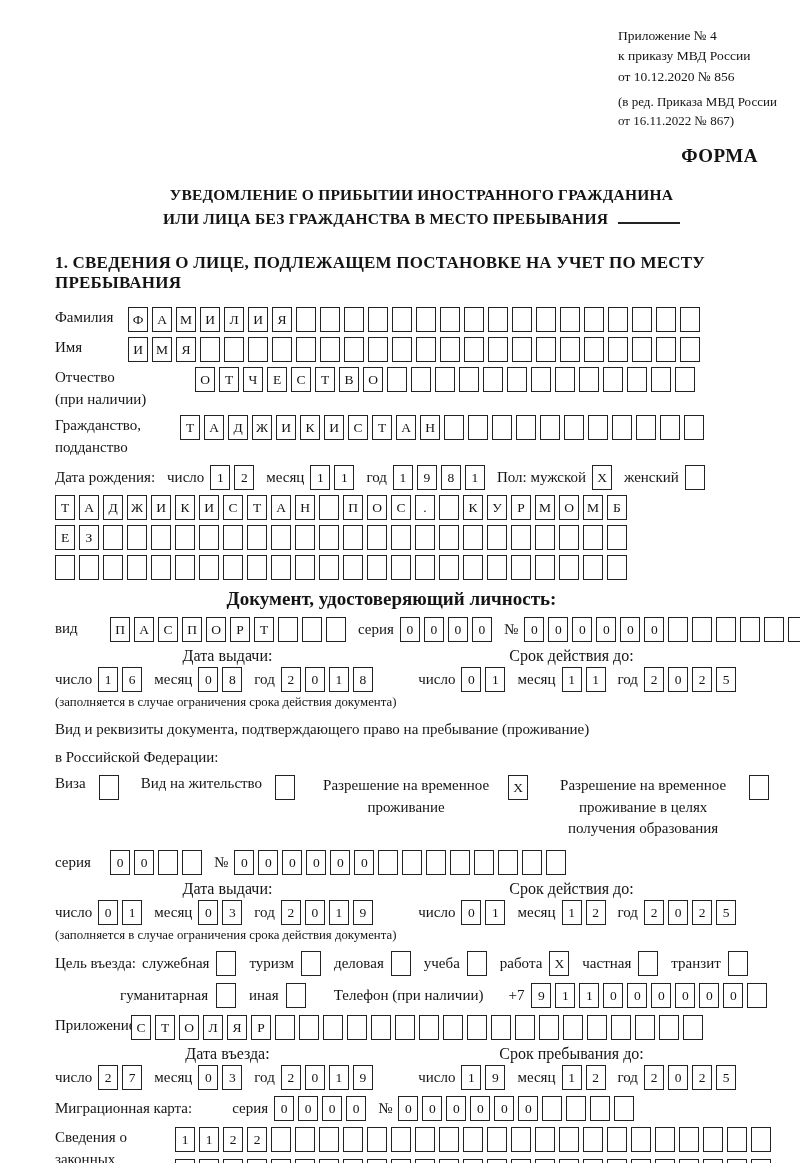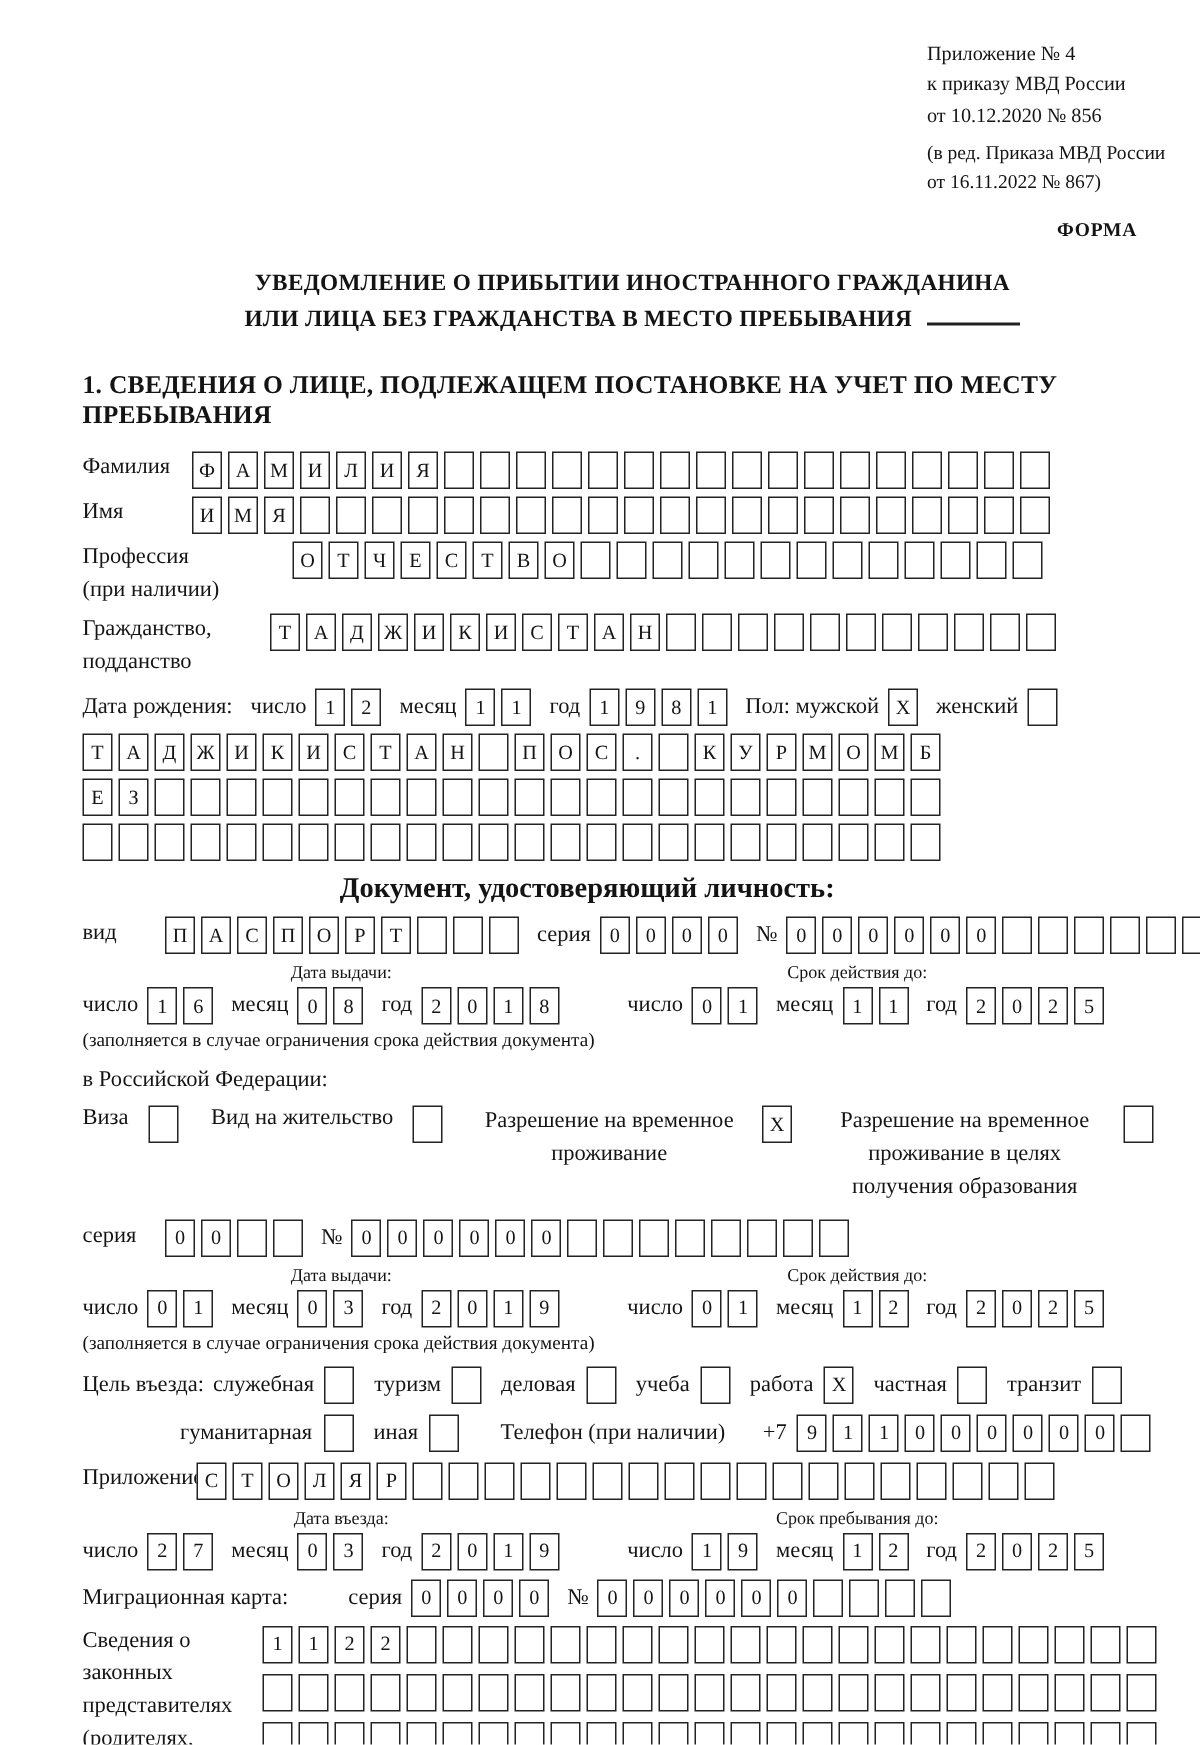--- a/index.html
+++ b/index.html
@@ -4,42 +4,42 @@
 <style>
   *{box-sizing:border-box;margin:0;padding:0}
   html,body{width:800px;background:#fff}
   body{height:1163px;overflow:hidden;color:#141414;
        font-family:"Liberation Serif","DejaVu Serif",serif;font-size:15px}
   .page{padding:26px 12px 0 55px;position:relative}
 
   
   .hdr{margin-left:563px;font-size:13.5px;line-height:1.5}
   .hdr-sub{margin-top:5px;font-size:13px;line-height:1.5}
-  .forma{text-align:right;padding-right:30px;font-weight:bold;margin-top:14px;font-size:13px;letter-spacing:.5px}
+  .forma{text-align:right;padding-right:30px;font-weight:bold;margin-top:14px;font-size:19px;letter-spacing:.5px}
 
   
   .title{text-align:center;font-weight:bold;font-size:15.5px;margin-top:16px;line-height:1.55;letter-spacing:.2px}
   .blank-line{display:inline-block;width:62px;border-bottom:2px solid #222;margin-left:10px;height:14px}
   .section-title{font-weight:bold;font-size:17px;margin-top:22px;margin-bottom:14px;letter-spacing:.2px}
 
   
   .row{display:flex;align-items:flex-start;margin-bottom:5px}
   .v-center{align-items:center}
   .lbl{flex:none;line-height:1.45}
   .w72{width:73px}.w125{width:125px}.w140{width:140px}.w120{width:120px}
   .cells{display:inline-flex;gap:4px;flex:none}
   .cell{width:20px;height:25px;border:1.6px solid #232323;display:inline-flex;align-items:center;
         justify-content:center;font-size:13.5px;flex:none;background:#fff;line-height:1}
   .stack{display:flex;flex-direction:column;gap:5px}
   .dlabel{margin:0 6px 0 12px;flex:none}
   .dlabel-first{margin-right:6px;flex:none}
 
   .doc-heading{text-align:center;font-weight:bold;font-size:19px;margin:8px 60px 7px 0}
 
-  .h2row{display:flex;margin:3px 0 2px 0;font-size:12px}
+  .h2row{display:flex;margin:3px 0 2px 0;font-size:16px}
   .h2row .h1{width:345px;text-align:center}
   .h2row .h2{flex:1;text-align:center;padding-right:45px}
   .drow{display:flex;align-items:center;margin-bottom:2px}
   .dgrp{display:inline-flex;align-items:center}
   .dgrp2{margin-left:auto;margin-right:52px}
   .note{text-align:left;font-size:12.8px;margin:3px 2px 8px 0}
 
   .plain{margin-bottom:6px;line-height:1.5}
   .opt-row{display:flex;align-items:flex-start;margin:4px 0 10px 0}
   .opt{display:flex;align-items:flex-start;gap:13px}
@@ -131,21 +131,21 @@
         <span class="cell"></span>
         <span class="cell"></span>
         <span class="cell"></span>
         <span class="cell"></span>
         <span class="cell"></span>
       </span>
   </div>
 
   <div class="row">
     <span class="lbl w140">
-      <div>Профессия</div>
+      <div>Отчество</div>
       <div>(при наличии)</div>
     </span>
     <span class="cells">
         <span class="cell">О</span>
         <span class="cell">Т</span>
         <span class="cell">Ч</span>
         <span class="cell">Е</span>
         <span class="cell">С</span>
         <span class="cell">Т</span>
         <span class="cell">В</span>
@@ -388,20 +388,21 @@
       <span class="cells">
           <span class="cell">2</span>
           <span class="cell">0</span>
           <span class="cell">2</span>
           <span class="cell">5</span>
         </span>
     </span>
   </div>
   <div class="note">(заполняется в случае ограничения срока действия документа)</div>
 
+  <div class="plain">Вид и реквизиты документа, подтверждающего право на пребывание (проживание)</div>
   <div class="plain">в Российской Федерации:</div>
 
   <div class="opt-row">
     <span class="opt">
       <span>Виза</span>
       <span class="cells">
           <span class="cell"></span>
         </span>
     </span>
     <span class="opt opt-gap">

